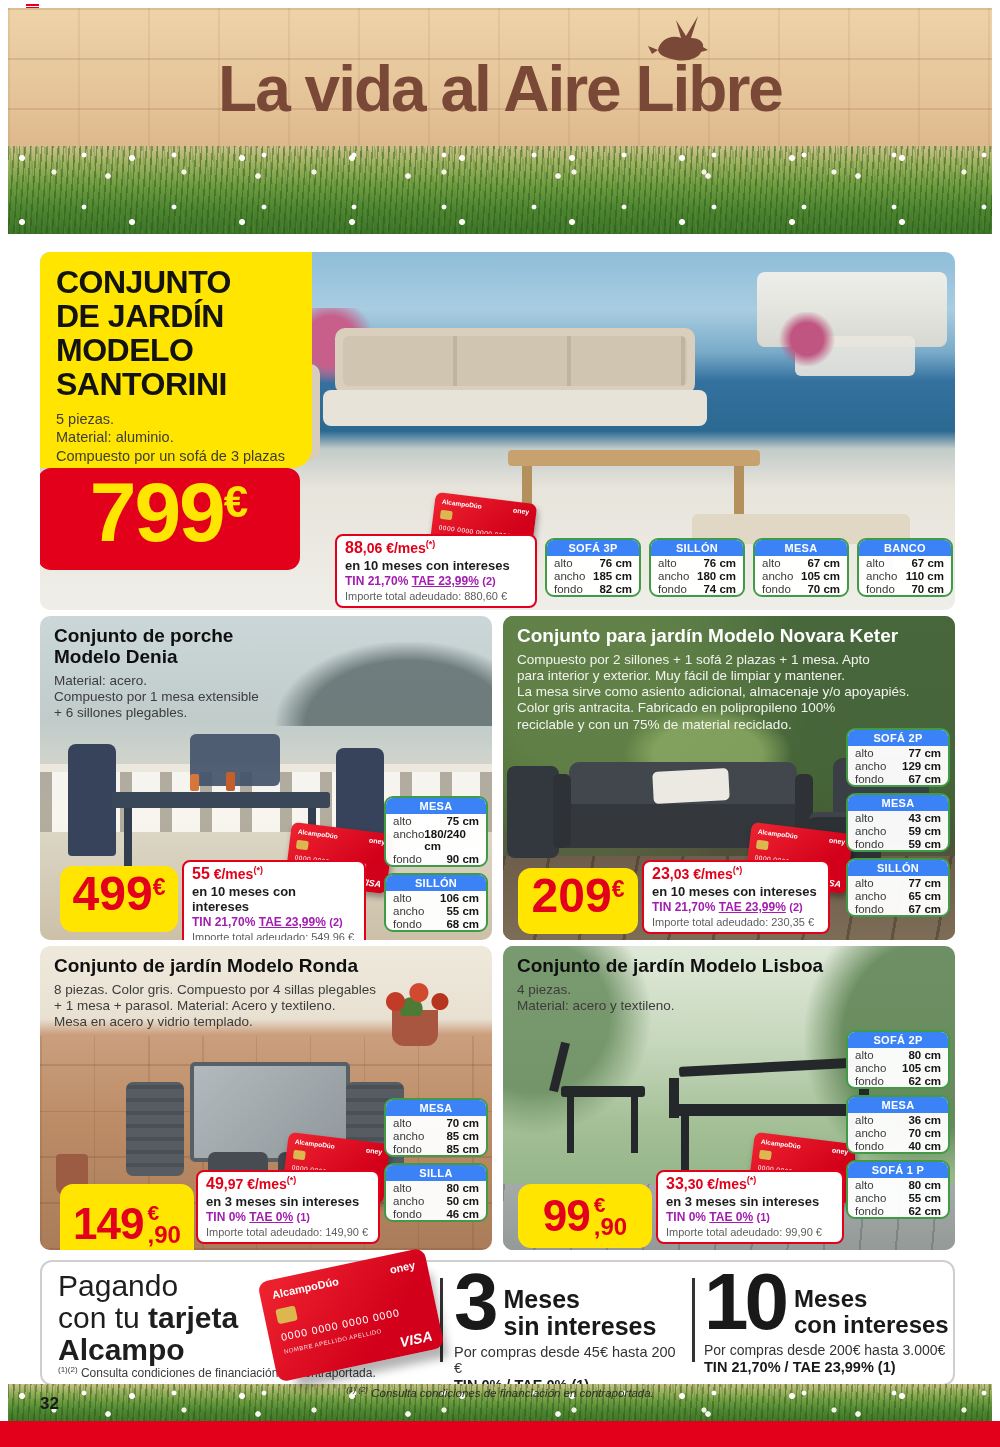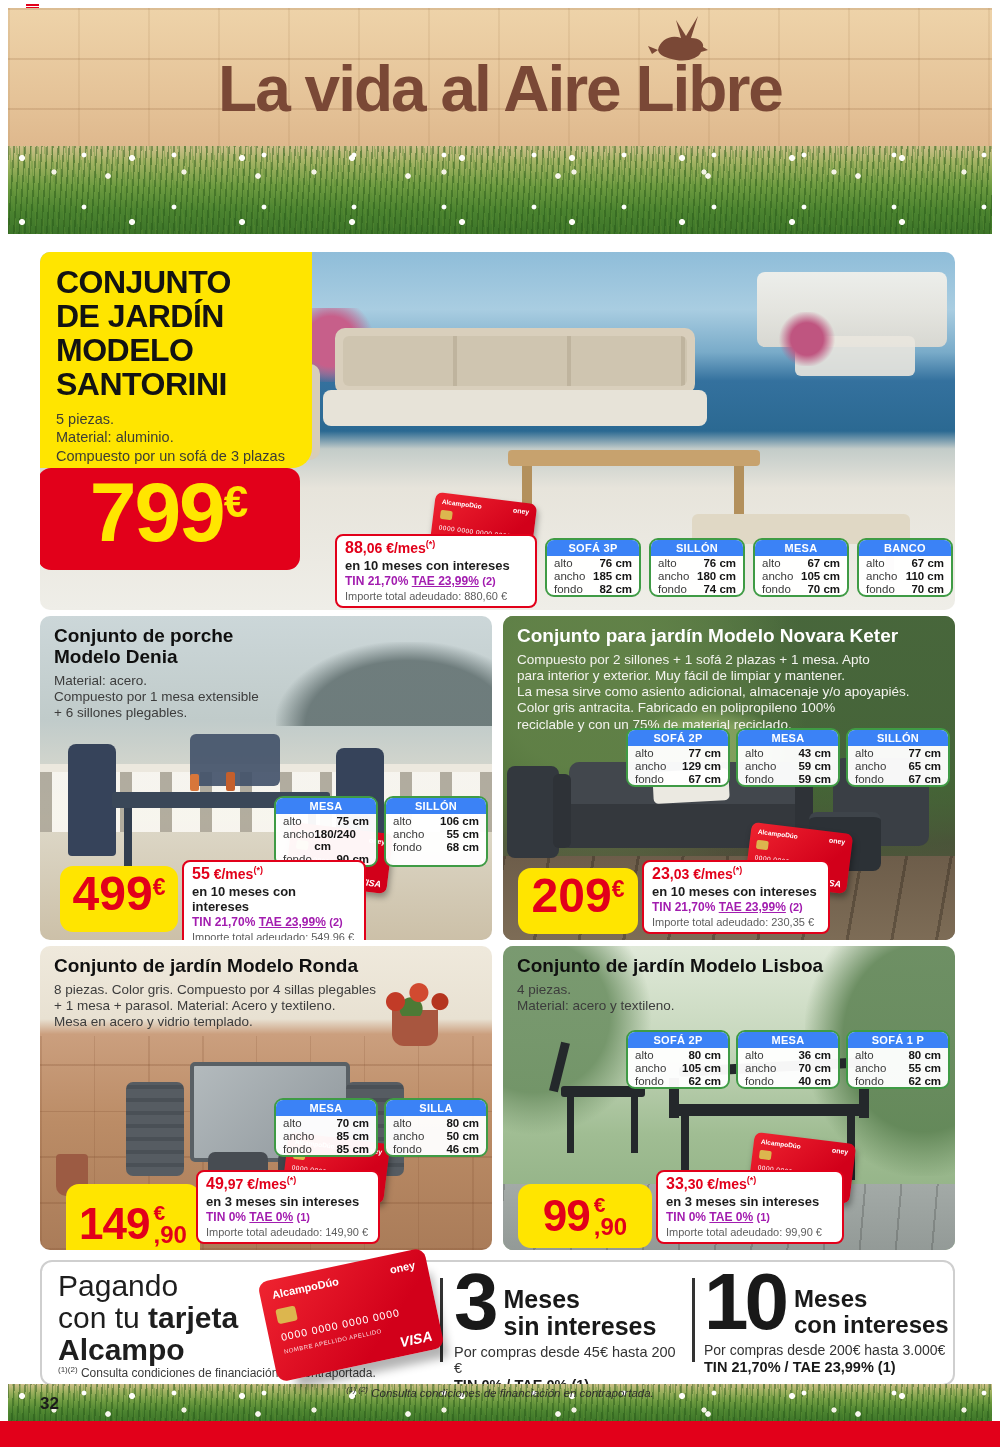--- a/index.html
+++ b/index.html
@@ -70,21 +70,21 @@
   .mc-visa{position:absolute;right:6px;bottom:4px;font-size:9px;font-weight:800;font-style:italic;}
   .bigcard{width:170px;height:102px;border-radius:10px;transform:rotate(-12deg);box-shadow:10px 18px 10px -8px rgba(0,0,0,.3);}
   .bigcard .mc-brand{font-size:11px;left:12px;top:9px;}
   .bigcard .mc-oney{font-size:11px;right:12px;top:9px;}
   .bigcard .mc-chip{width:20px;height:15px;left:12px;top:30px;border-radius:3px;}
   .bigcard .mc-num{font-size:10.5px;letter-spacing:1px;left:12px;top:52px;}
   .bigcard .mc-holder{position:absolute;left:12px;top:70px;font-size:6px;letter-spacing:.5px;opacity:.85;}
   .bigcard .mc-visa{font-size:14px;right:10px;bottom:6px;}
   
   .dimrow{position:absolute;display:flex;gap:8px;z-index:2;}
-  .dimcol{position:absolute;display:flex;flex-direction:row;gap:6px;z-index:2;}
+  .dimcol{position:absolute;display:flex;flex-direction:column;gap:6px;z-index:2;}
   .dimtable{background:rgba(255,255,255,.96);border:2px solid #3f9b45;border-radius:9px;overflow:hidden;box-sizing:border-box;}
   .dimrow .dimtable{width:96px;}
   .dimcol .dimtable{width:104px;}
   .dim-head{background:#3b82f6;color:#fff;font-size:11px;font-weight:800;text-align:center;padding:2px 0;letter-spacing:.3px;}
   .dim-row{display:flex;justify-content:space-between;padding:0.5px 7px;font-size:11.5px;}
   .dim-l{color:#3a3a3a;}
   .dim-v{color:#141414;font-weight:700;}
   
   .banner{position:absolute;left:40px;top:1260px;width:915px;height:126px;background:#fff;border:2px solid #cfcfcf;border-radius:12px;box-sizing:border-box;}
   .bl{position:absolute;left:16px;top:8px;font-size:30px;line-height:1.06;color:#1e1e1e;}
@@ -418,21 +418,21 @@
       <div class="ph" style="left:168px;top:206px;width:60px;height:66px;background:#474c52;border-radius:7px"></div>
       <div class="ph" style="left:238px;top:206px;width:60px;height:66px;background:#41464c;border-radius:7px"></div>
       <div class="ph" style="left:16px;top:208px;width:32px;height:42px;background:#9c5b43;border-radius:4px 4px 10px 10px"></div>
     </div>
     <div class="plabel" style="left:14px;top:10px;width:428px">
       <h2 class="ptitle2">Conjunto de jardín Modelo Ronda</h2>
       <p class="pdesc2 pre">8 piezas. Color gris. Compuesto por 4 sillas plegables
 + 1 mesa + parasol. Material: Acero y textileno.
 Mesa en acero y vidrio templado.</p>
     </div>
-    <div class="price price-yellow price-decbox" style="left:26px;top:238px;width:134px;height:80px">
+    <div class="price price-yellow price-decbox" style="left:20px;top:238px;width:134px;height:80px">
       <span class="pr-int">149</span>
       <span class="pr-col">
           <span class="pr-cur">€</span>
           <span class="pr-dec">,90</span>
         </span>
     </div>
     <div class="fin" style="left:156px;top:224px;width:184px">
       <div class="fin-rate"><span class="fin-int">49</span><span class="fin-rest">,97 €/mes</span><sup class="fin-sup">(*)</sup></div>
       <div class="fin-term">en 3 meses sin intereses</div>
       <div class="fin-line"><span class="fin-tin">TIN 0%</span> <span class="fin-tae">TAE 0%</span> <span class="fin-ref">(1)</span></div>

